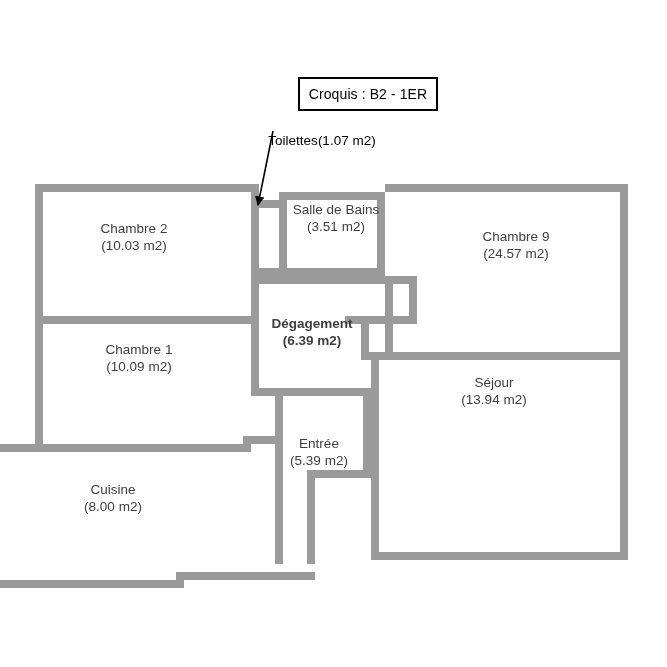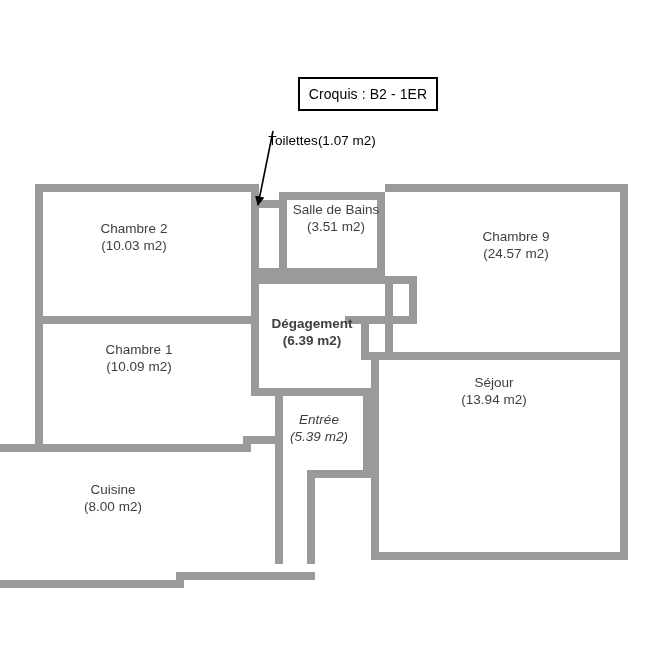--- a/index.html
+++ b/index.html
@@ -154,21 +154,21 @@
         <span class="rl-area">(10.09 m2)</span>
       </div>
       <div class="room-label" style="left: 312px; top: 332px; transform: translate(-50%, -50%); font-weight: bold;">
         <span class="rl-name">Dégagement</span>
         <span class="rl-area">(6.39 m2)</span>
       </div>
       <div class="room-label" style="left: 494px; top: 391px; transform: translate(-50%, -50%);">
         <span class="rl-name">Séjour</span>
         <span class="rl-area">(13.94 m2)</span>
       </div>
-      <div class="room-label" style="left: 319px; top: 428px; transform: translate(-50%, -50%); font-style: italic;">
+      <div class="room-label" style="left: 319px; top: 452px; transform: translate(-50%, -50%);">
         <span class="rl-name">Entrée</span>
         <span class="rl-area">(5.39 m2)</span>
       </div>
       <div class="room-label" style="left: 93px; top: 498px; transform: translate(-50%, -50%); margin-left: 20px;">
         <span class="rl-name">Cuisine</span>
         <span class="rl-area">(8.00 m2)</span>
       </div>
     </div>
 
 </div>

